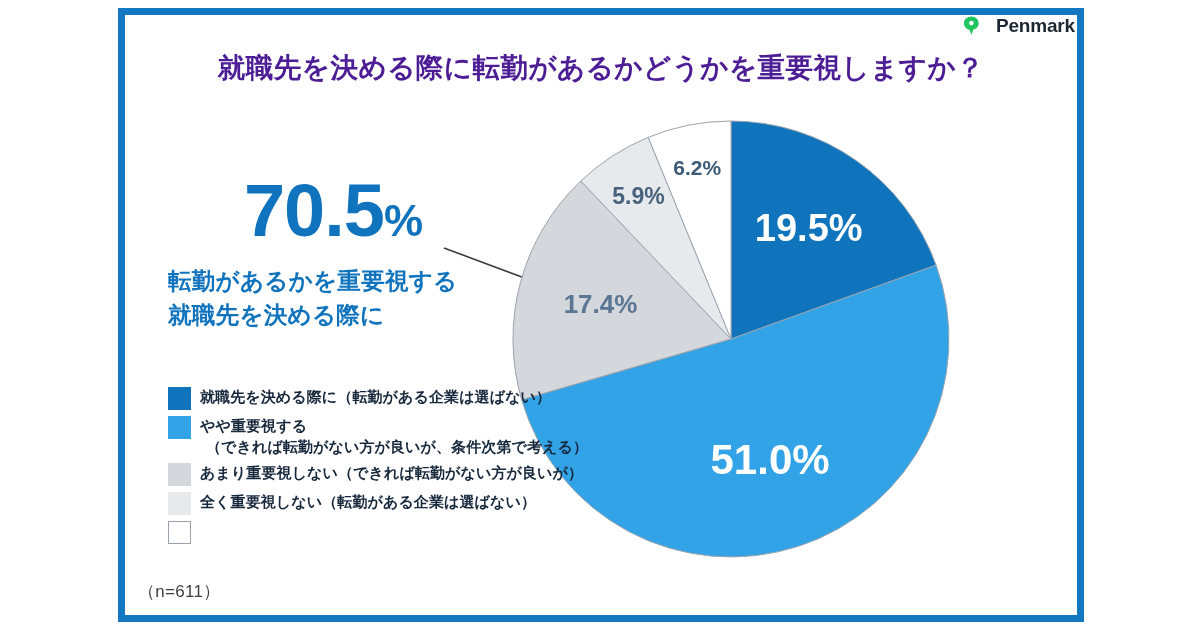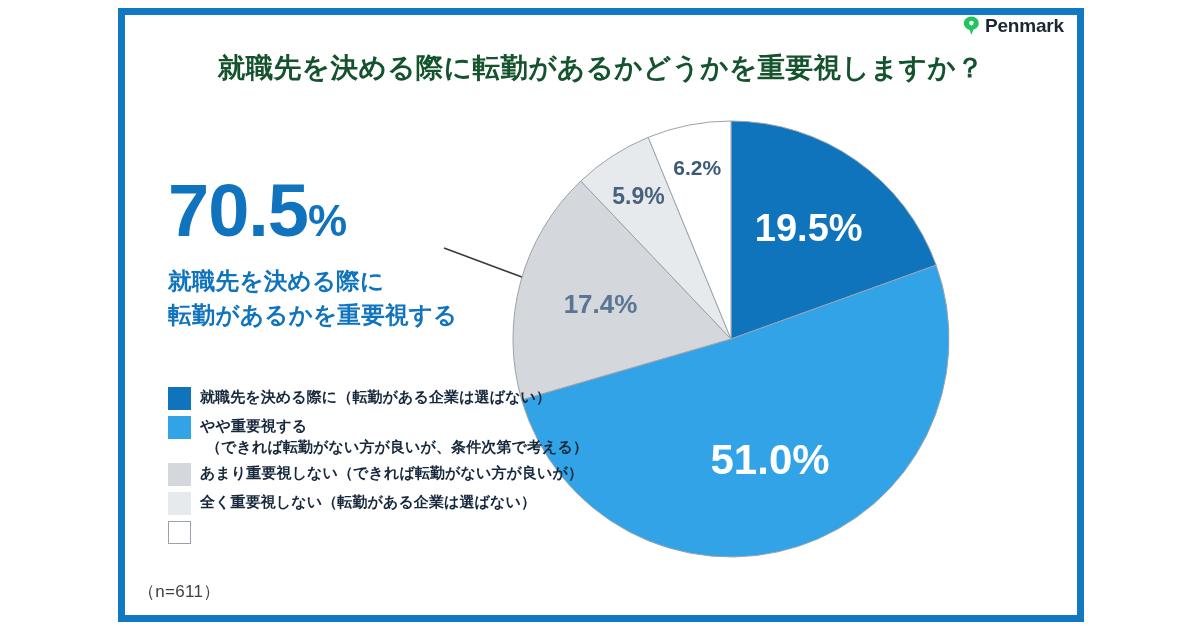--- a/index.html
+++ b/index.html
@@ -15,48 +15,49 @@
     position:absolute;left:118px;top:8px;width:966px;height:614px;
     border:7px solid #1278c2;background:#ffffff;box-sizing:border-box;
   }
   .frame-inner{
     position:absolute;left:0;top:0;right:0;bottom:0;
     border:2px solid #ffffff;box-sizing:border-box;
   }
 
   
   .brand{
-    position:absolute;left:963px;top:16px;display:flex;align-items:center;gap:5px;
+    position:absolute;left:963px;top:16px;display:flex;align-items:center;gap:16px;
   }
   .brand-icon{width:17px;height:19px;display:block;}
   .brand-name{
     font-size:19px;font-weight:bold;color:#1d2733;letter-spacing:-0.2px;
     line-height:19px;
   }
 
   
   .title{
     position:absolute;left:128px;top:50px;width:946px;text-align:center;
-    font-size:27.5px;font-weight:bold;color:#14532d;letter-spacing:0.5px;
+    font-size:27.5px;font-weight:bold;color:#4c1d95;letter-spacing:0.5px;
     white-space:nowrap;
   }
 
   
   .pie-wrap{position:absolute;left:505px;top:113px;width:452px;height:452px;}
   .pie-svg{display:block;width:452px;height:452px;overflow:visible;}
   .slice-label{
     font-family:"Liberation Sans","DejaVu Sans",sans-serif;
     font-weight:bold;
   }
 
   
   .callout{position:absolute;left:168px;top:172px;width:330px;}
   .callout-big{
     font-size:74px;font-weight:bold;color:#1073bd;line-height:78px;
     letter-spacing:-1px;
+    text-align:center;
   }
   .callout-big .unit{font-size:44px;letter-spacing:-1px;}
   .callout-sub{
     margin-top:4px;font-size:23.5px;font-weight:bold;color:#1073bd;
     line-height:34px;letter-spacing:0.3px;
   }
   .callout-sub div{white-space:nowrap;}
 
   .leader{position:absolute;left:430px;top:235px;width:120px;height:60px;}
 
@@ -96,22 +97,22 @@
       </svg>
     </span>
     <span class="brand-name">Penmark</span>
   </div>
 
   <div class="title">就職先を決める際に転勤があるかどうかを重要視しますか？</div>
 
   <div class="callout">
     <div class="callout-big"><span>70.5</span><span class="unit">%</span></div>
     <div class="callout-sub">
+      <div>転勤があるかを重要視する</div>
       <div>就職先を決める際に</div>
-      <div>転勤があるかを重要視する</div>
     </div>
   </div>
 
   <svg class="leader" viewBox="0 0 120 60" xmlns="http://www.w3.org/2000/svg">
     <line x1="14" y1="13" x2="100" y2="45" stroke="#3b3b3b" stroke-width="1.6"></line>
   </svg>
 
   <div class="pie-wrap">
     <svg class="pie-svg" id="pie" viewBox="0 0 452 452" xmlns="http://www.w3.org/2000/svg">
         <path d="M 226 226 L 226 8 A 218 218 0 0 1 431.1120076320211 152.15513338652642 Z" fill="#1074bc" stroke="#9aa3ad" stroke-width="1"></path>

